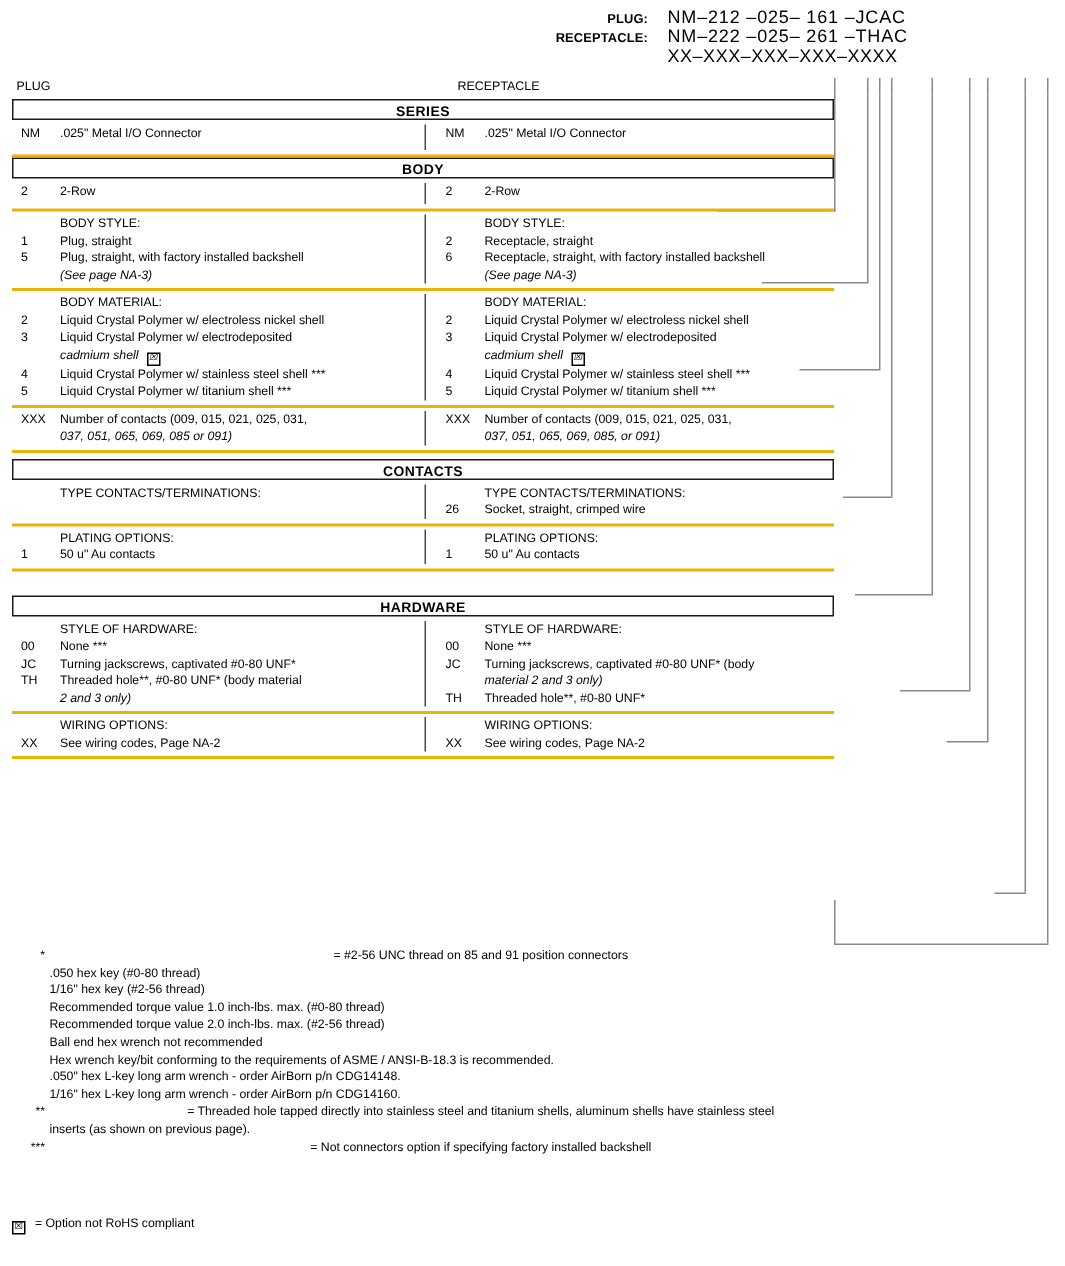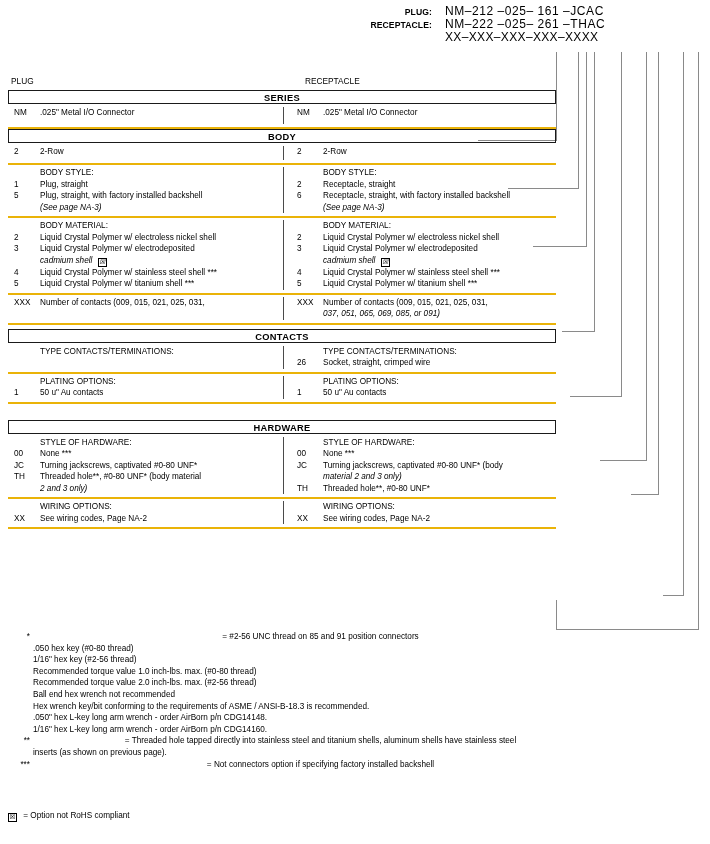--- a/index.html
+++ b/index.html
@@ -60,21 +60,21 @@
   .elbow-h {
     position: absolute;
     height: 1px;
     background: #8a8a8a;
   }
 
   
   #decoder {
     position: absolute;
     left: 8px;
-    top: 76px;
+    top: 52px;
     width: 548px;
   }
   .col-titles {
     display: flex;
     height: 14px;
     font-size: 8.3px;
   }
   .col-titles .ct-left { width: 285px; padding-left: 3px; }
   .col-titles .ct-right { padding-left: 9px; }
 
@@ -342,20 +342,21 @@
       </div>
     </div>
   </div>
 
   <div class="grp">
     <div class="half left">
       <div class="orow">
         <span class="ocode">XXX</span>
         <span class="otext">Number of contacts (009, 015, 021, 025, 031,</span>
       </div>
+      <div class="cont">037, 051, 065, 069, 085 or 091)</div>
     </div>
     <div class="half right">
       <div class="orow">
         <span class="ocode">XXX</span>
         <span class="otext">Number of contacts (009, 015, 021, 025, 031,</span>
       </div>
       <div class="cont">037, 051, 065, 069, 085, or 091)</div>
     </div>
   </div>
 

